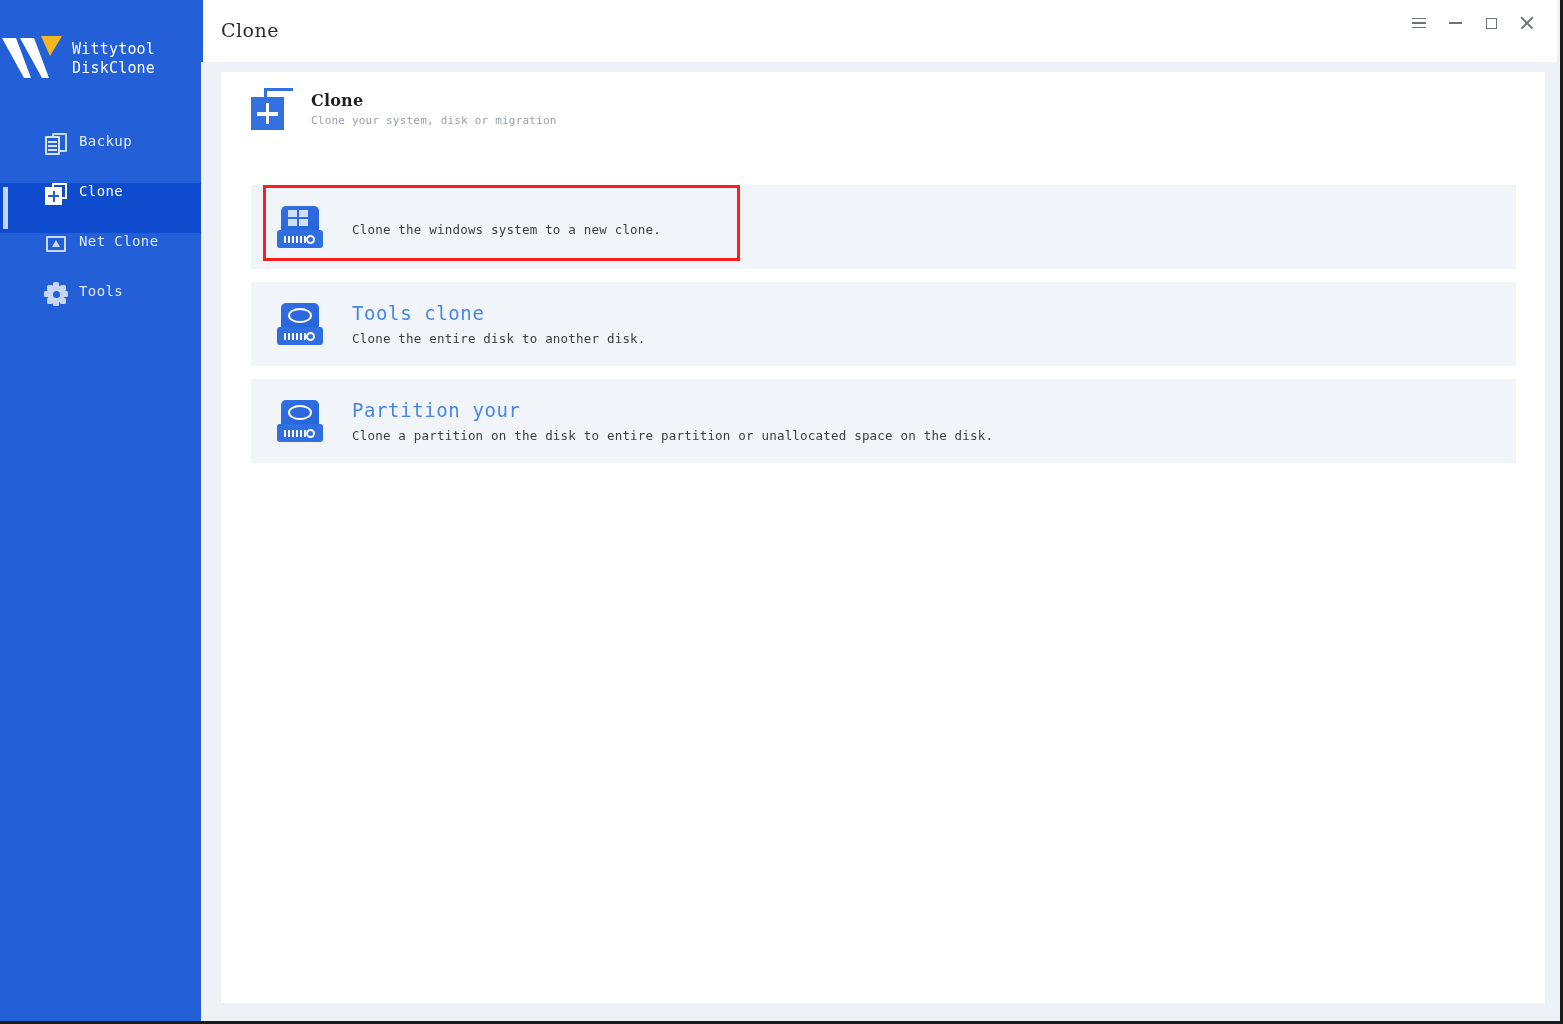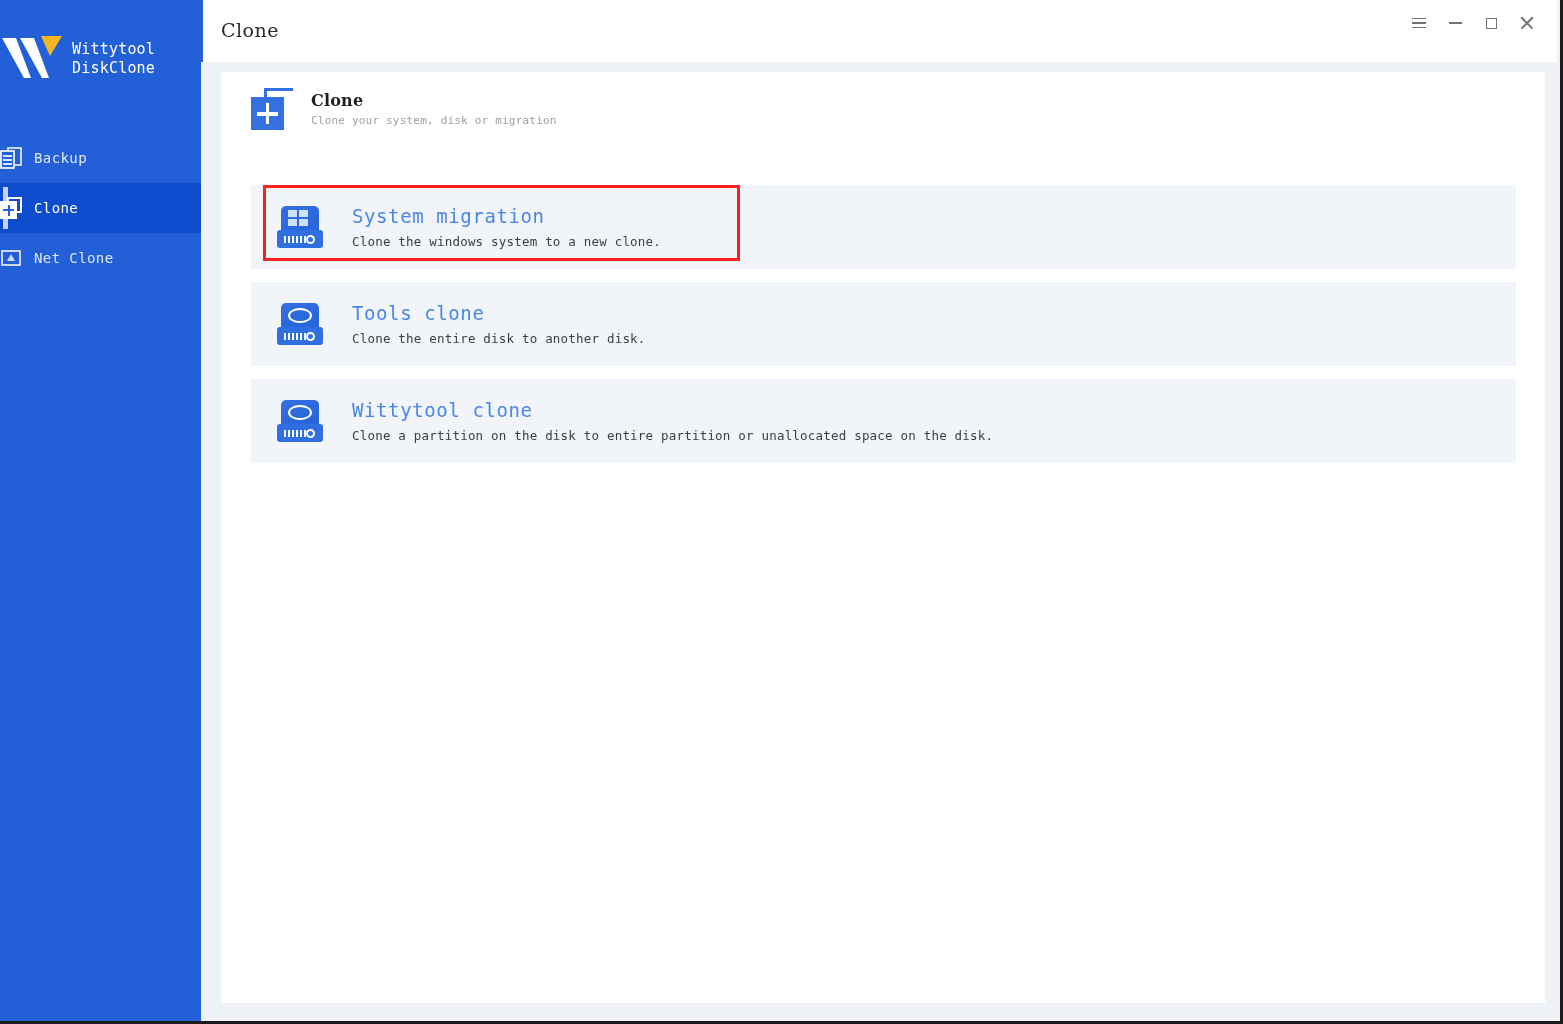--- a/index.html
+++ b/index.html
@@ -63,21 +63,21 @@
   .nav {
     position: absolute;
     top: 133px;
     left: 0;
     width: 201px;
   }
   .nav-item {
     position: relative;
     height: 50px;
     display: flex;
-    align-items: center;
+    padding-left: 45px;
     box-sizing: border-box;
     color: #dfe8fb;
     font-size: 14px;
     letter-spacing: 0.4px;
   }
   .nav-item.active {
     background: #0f4ccd;
     color: #ffffff;
   }
   .nav-item.active::before {
@@ -388,20 +388,35 @@
       </div>
 
       <div class="nav-item">
         <span class="nav-icon ic-netcopy">
           <span class="frame"></span>
           <span class="tri"></span>
         </span>
         <span class="nav-label">Net Clone</span>
       </div>
 
+      <div class="nav-item">
+        <span class="nav-icon ic-tools">
+          <span class="tooth" style="left:8px; top:-1px;"></span>
+          <span class="tooth" style="left:8px; top:17px;"></span>
+          <span class="tooth" style="left:-1px; top:8px;"></span>
+          <span class="tooth" style="left:17px; top:8px;"></span>
+          <span class="tooth" style="left:1.5px; top:1.5px;"></span>
+          <span class="tooth" style="left:14.5px; top:1.5px;"></span>
+          <span class="tooth" style="left:1.5px; top:14.5px;"></span>
+          <span class="tooth" style="left:14.5px; top:14.5px;"></span>
+          <span class="gear-core"></span>
+          <span class="gear-hole"></span>
+        </span>
+        <span class="nav-label">Tools</span>
+      </div>
 
     </div>
   </div>
 
   <div class="titlebar">
     <span class="titlebar-accent"></span>
     <div class="page-title">Clone</div>
     <div class="winbtns">
       <div class="winbtn">
         <span class="gl-menu">
@@ -457,21 +472,20 @@
             <i></i>
             <i></i>
             <i></i>
             <i></i>
             <i></i>
             <i></i>
           </span>
         <span class="drive-led"></span>
       </span>
       <span class="option-texts">
-        <span class="option-title">System migration</span>
         <span class="option-desc">Clone the windows system to a new clone.</span>
       </span>
     </div>
 
     <div class="option-card">
       <span class="option-icon">
         <span class="drive-top bevel"></span>
         <span class="drive-oval"></span>
         <span class="drive-face"></span>
         <span class="drive-bars">
@@ -499,21 +513,21 @@
             <i></i>
             <i></i>
             <i></i>
             <i></i>
             <i></i>
             <i></i>
           </span>
         <span class="drive-led"></span>
       </span>
       <span class="option-texts">
-        <span class="option-title">Wittytool clone</span>
+        <span class="option-title">Partition your</span>
         <span class="option-desc">Clone a partition on the disk to entire partition or unallocated space on the disk.</span>
       </span>
     </div>
 
   </div>
 
   <div class="highlight-box"></div>
 
 </div>
 

